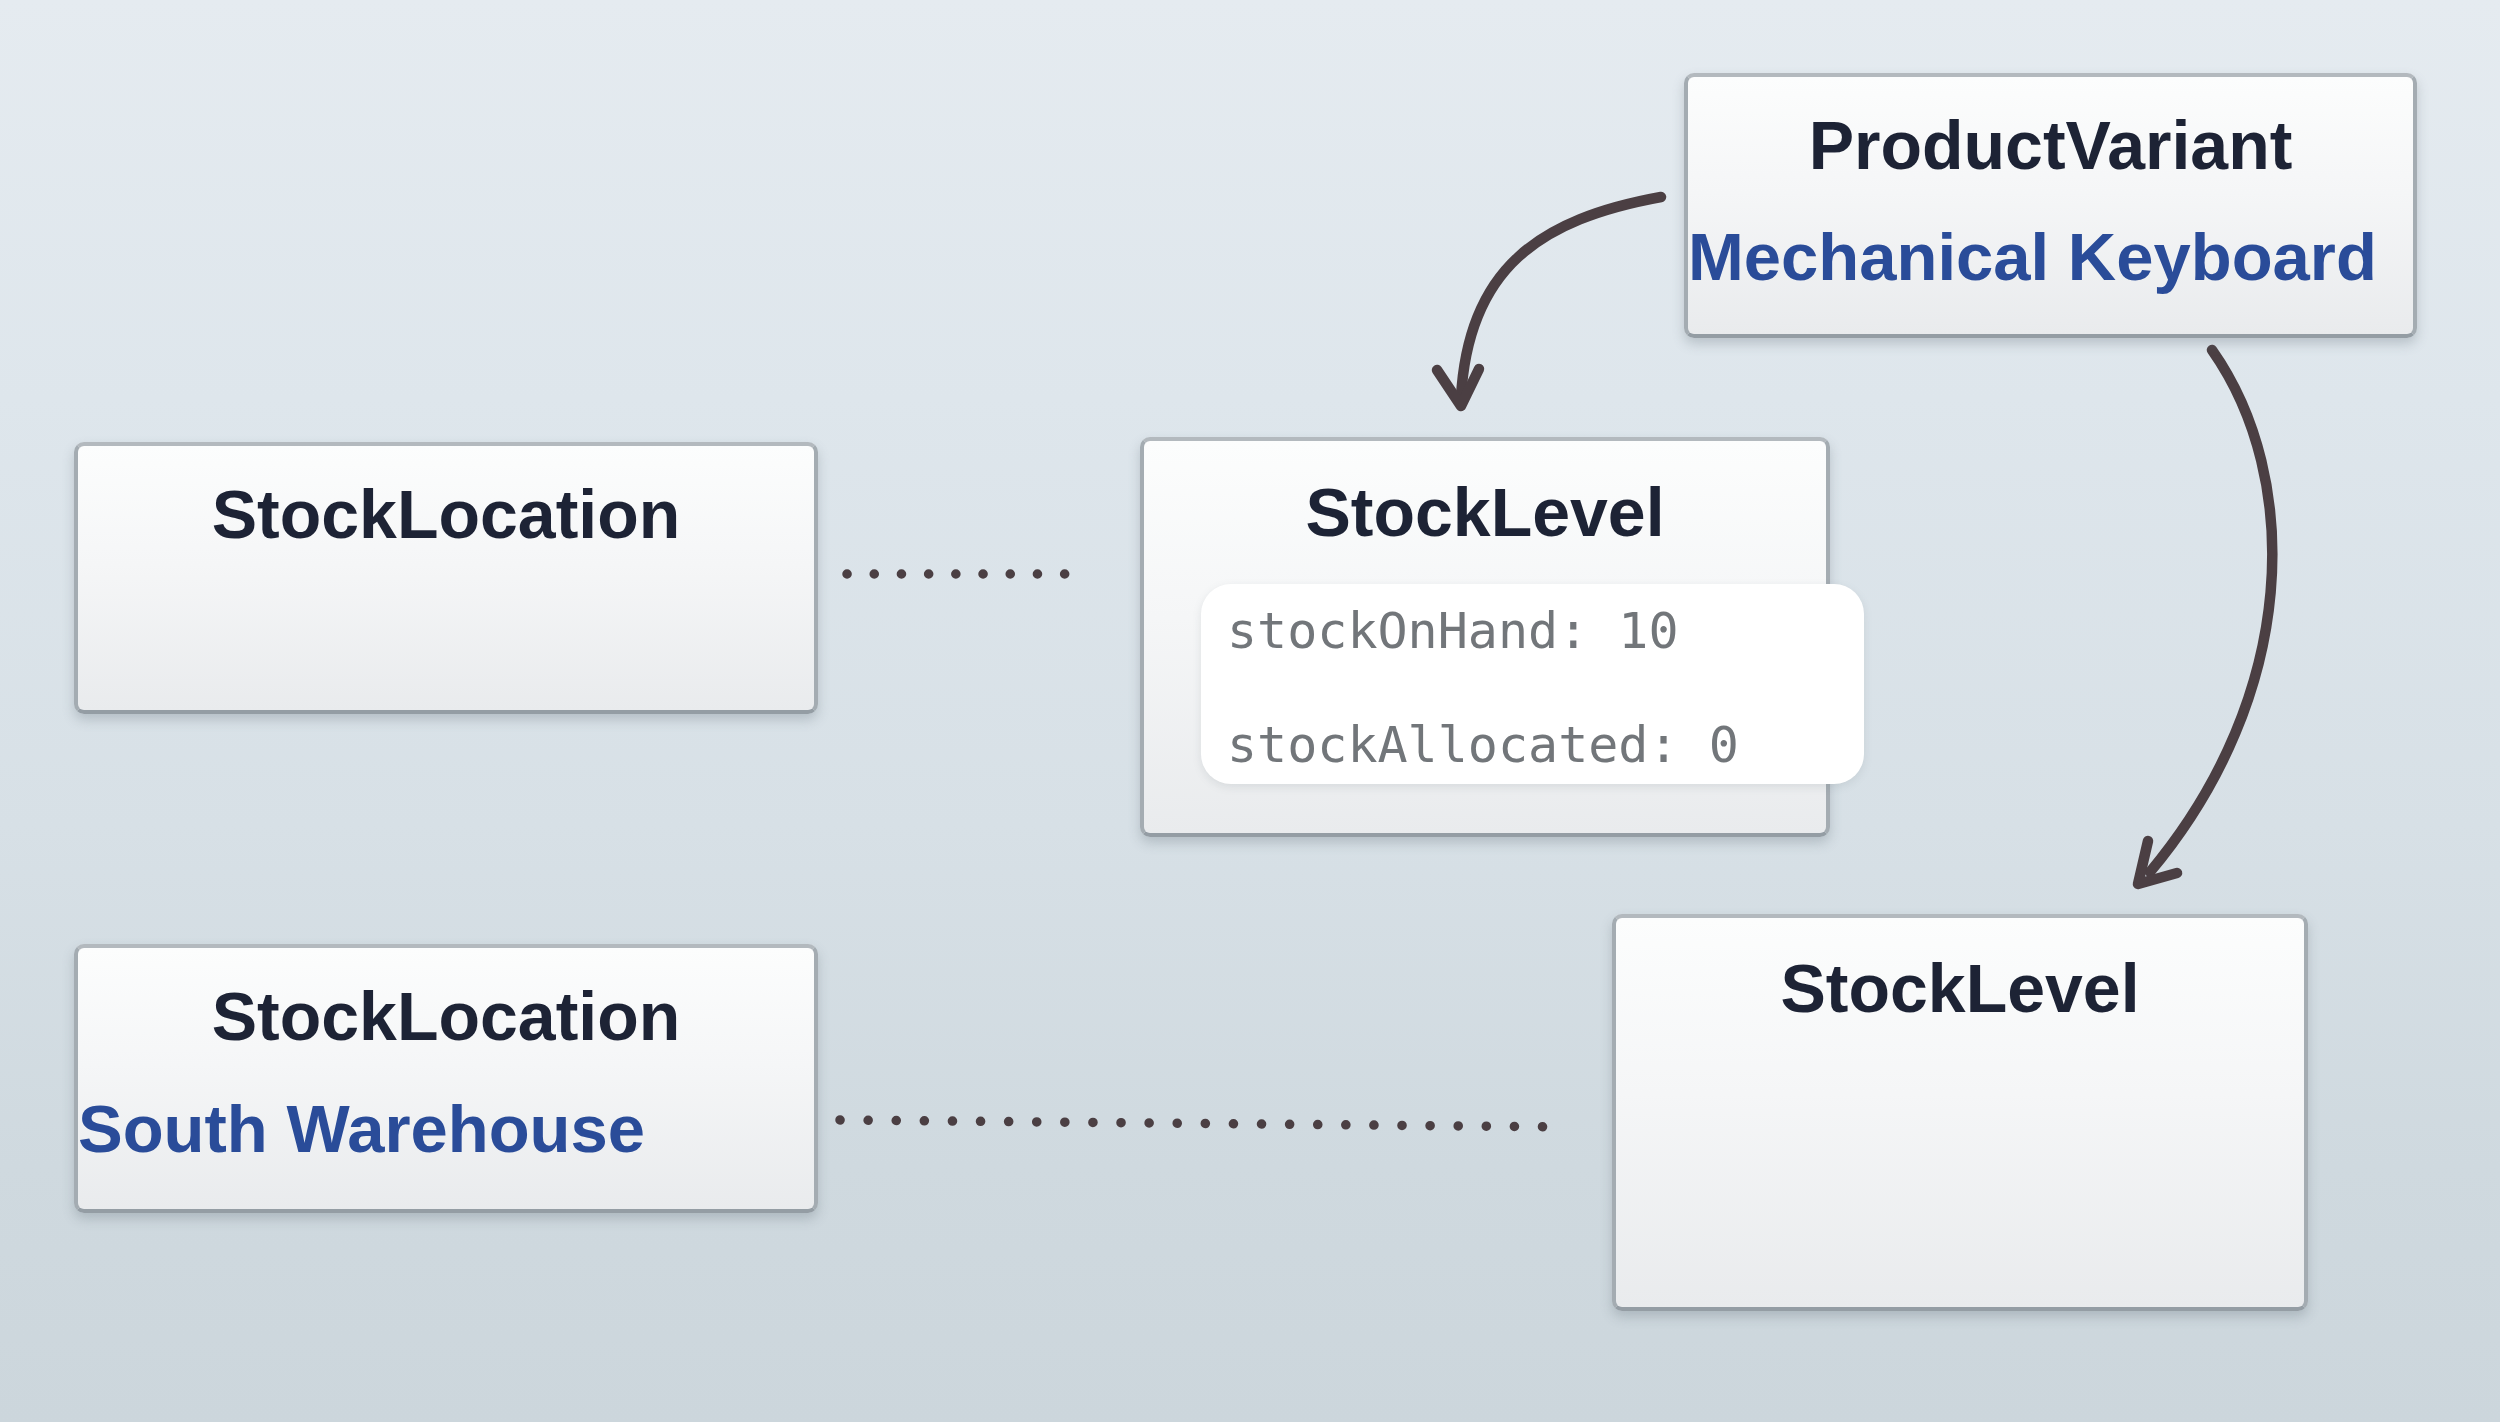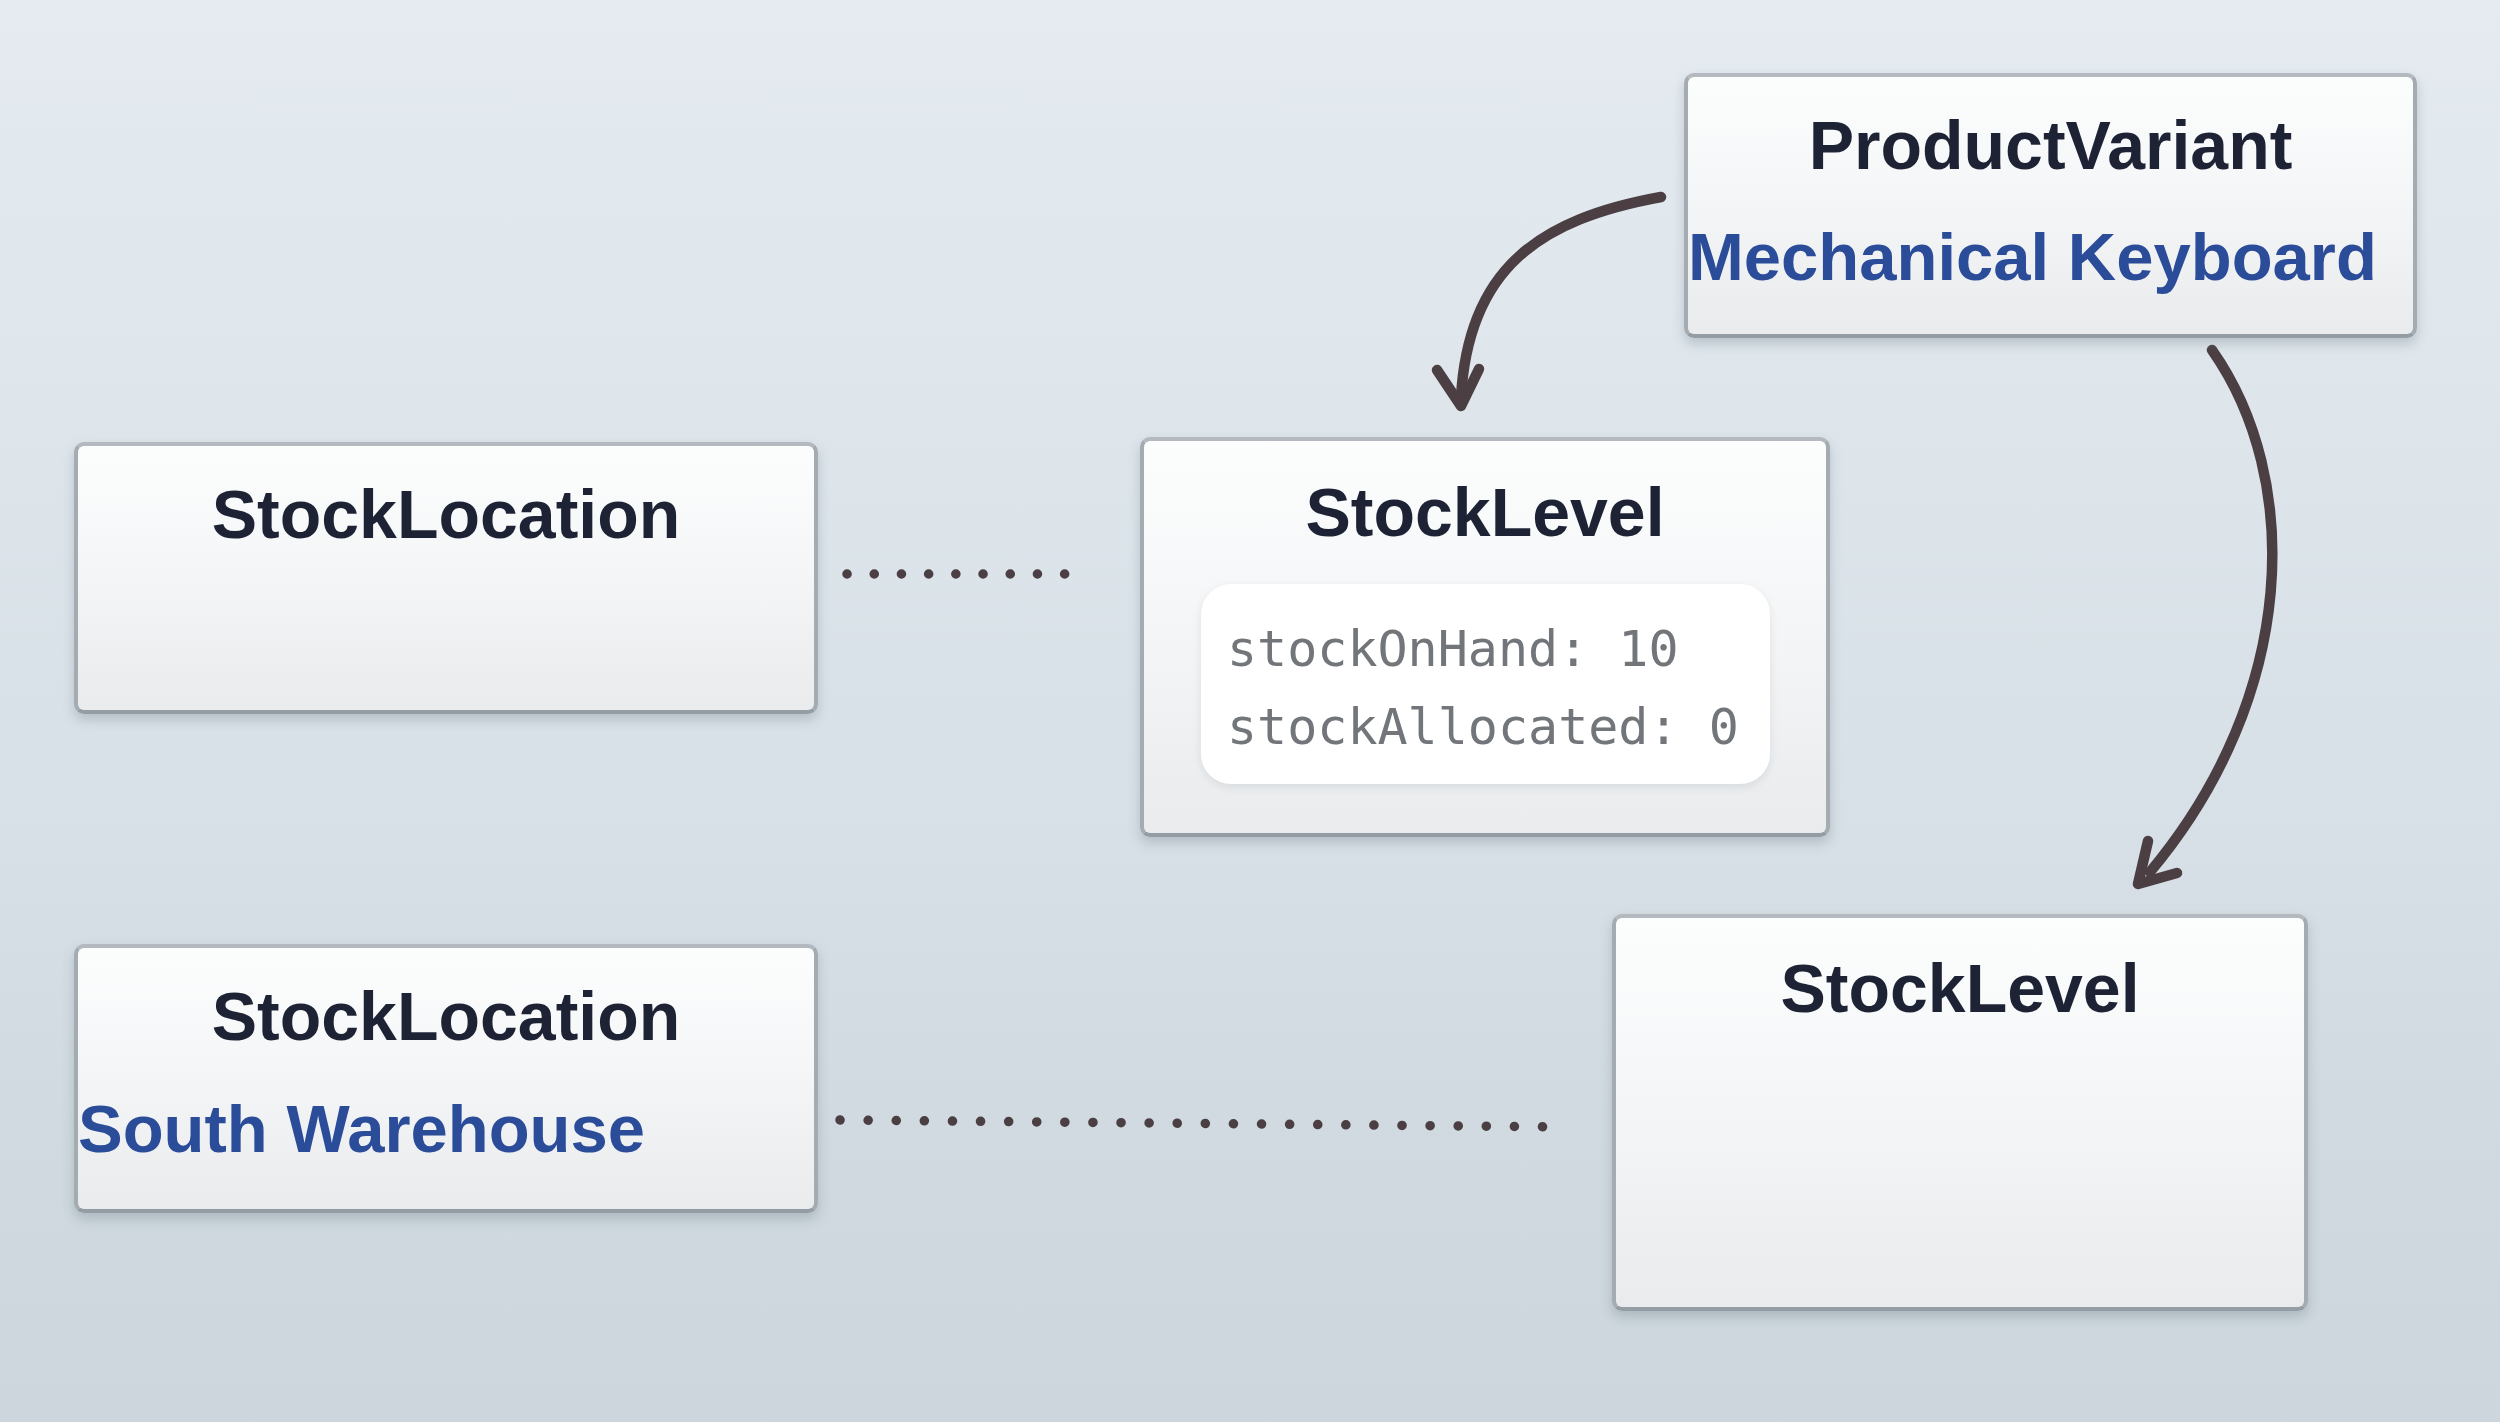--- a/index.html
+++ b/index.html
@@ -77,21 +77,21 @@
   .locN  { left: 62px;  top: 442px; width: 744px; height: 272px; }
   .locN .node-title    { top: 34px; }
   .locN .node-subtitle { top: 147px; }
 
   .locS  { left: 62px;  top: 944px; width: 744px; height: 269px; }
   .locS .node-title    { top: 34px; }
   .locS .node-subtitle { top: 147px; }
 
   .slN   { left: 1128px; top: 437px; width: 690px; height: 400px; }
   .slN .node-title { top: 37px; }
-  .slN .field-card { left: 57px; top: 143px; width: 569px; height: 200px; }
+  .slN .field-card { left: 57px; top: 143px; width: 663px; height: 200px; justify-content: space-between; }
 
   .slS   { left: 1600px; top: 914px; width: 696px; height: 397px; }
   .slS .node-title { top: 36px; }
   .slS .field-card { left: 57px; top: 143px; width: 572px; height: 200px; }
 
   .stroke-line {
     fill: none;
     stroke: #4b3f43;
     stroke-width: 10.5;
     stroke-linecap: round;

